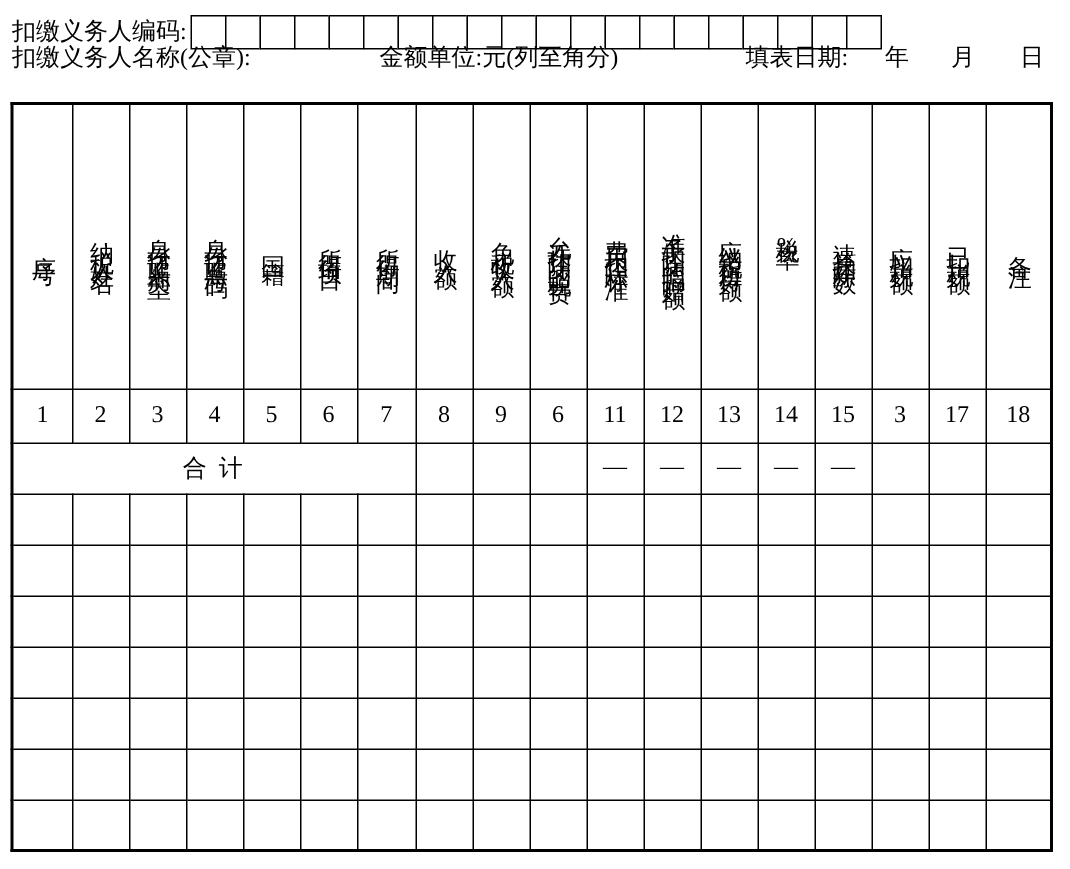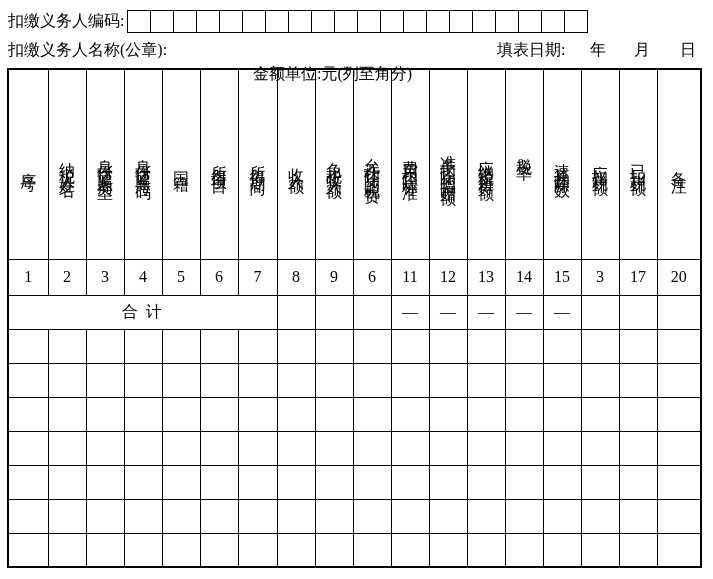--- a/index.html
+++ b/index.html
@@ -15,24 +15,24 @@
     display:flex;align-items:center;
   }
   .top1 .lbl{font-size:16px;white-space:nowrap;margin-right:3px;text-align:center;}
   .boxes{display:flex;}
   .box{
     width:24px;height:23px;border:1px solid #000;
     margin-left:-1px;box-sizing:border-box;background:#fff;
   }
   .box:first-child{margin-left:0;}
   
-  .top2{position:absolute;top:40px;left:0;width:713px;height:20px;font-size:16px;}
+  .top2{position:absolute;top:28px;left:0;width:713px;height:20px;font-size:16px;}
   .top2 span{position:absolute;white-space:nowrap;}
   .pos-name{left:8px;}
-  .pos-unit{left:253px;margin-top:24px;}
+  .pos-unit{left:253px;}
   .pos-date{left:497px;}
   .pos-year{left:590px;}
   .pos-month{left:634px;}
   .pos-day{left:680px;}
   
   table.main{
     position:absolute;left:7px;top:68px;
     width:693px;border-collapse:collapse;table-layout:fixed;
     border:2px solid #000;
   }
@@ -146,21 +146,21 @@
       <td>8</td>
       <td>9</td>
       <td>6</td>
       <td>11</td>
       <td>12</td>
       <td>13</td>
       <td>14</td>
       <td>15</td>
       <td>3</td>
       <td>17</td>
-      <td>20</td>
+      <td>18</td>
     </tr>
     <tr class="total-row">
       <td class="total-label" colspan="7">合 计</td>
       <td></td>
       <td></td>
       <td></td>
       <td>—</td>
       <td>—</td>
       <td>—</td>
       <td>—</td>

